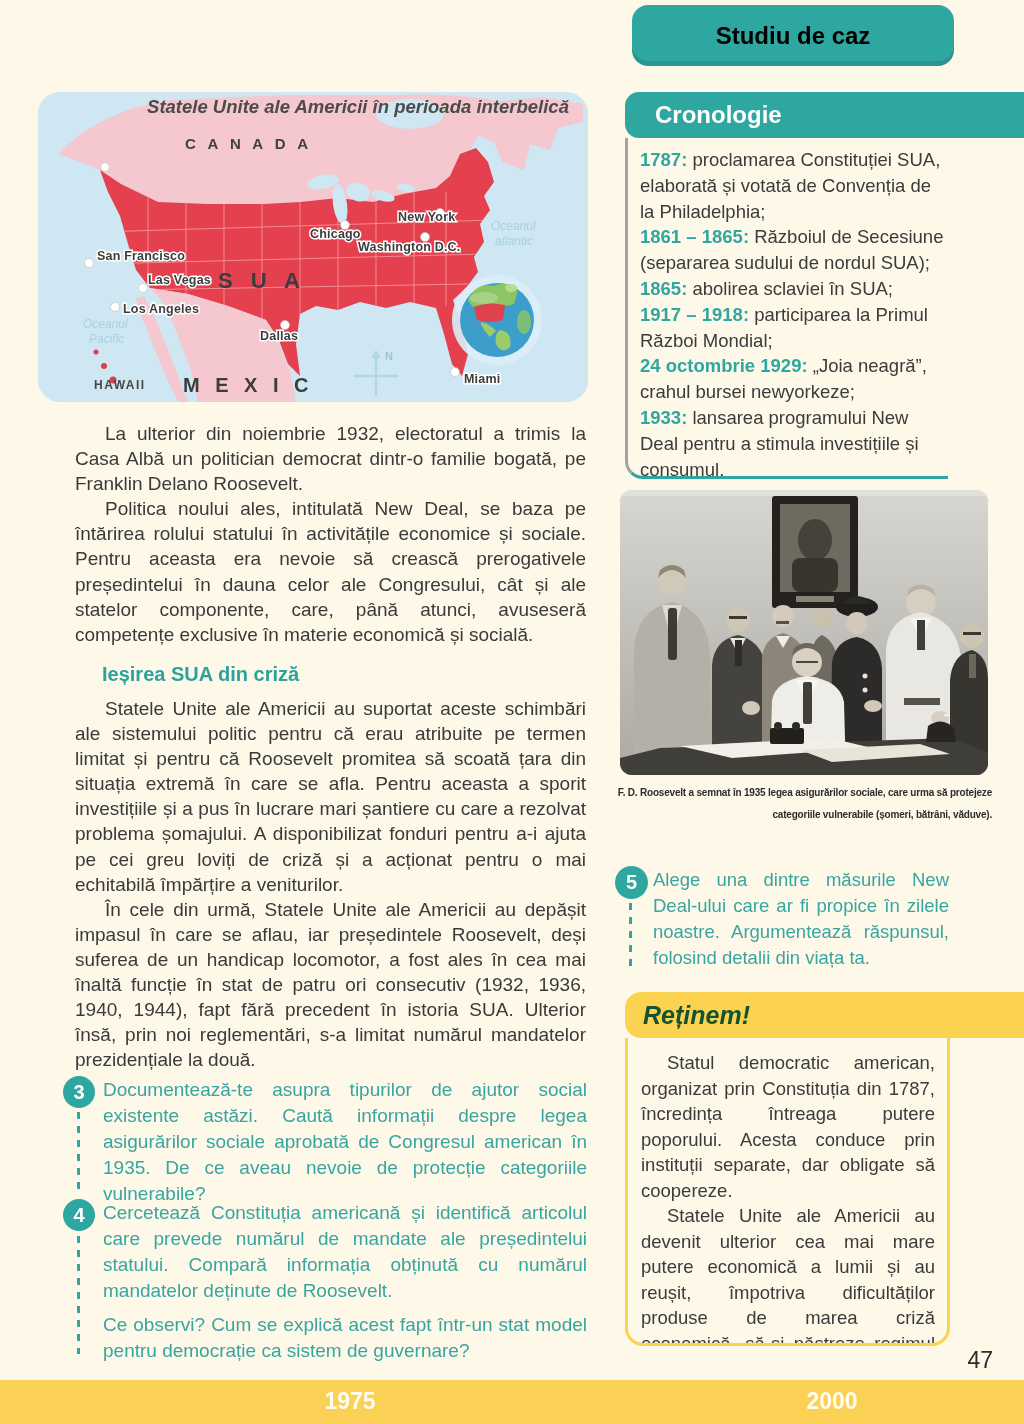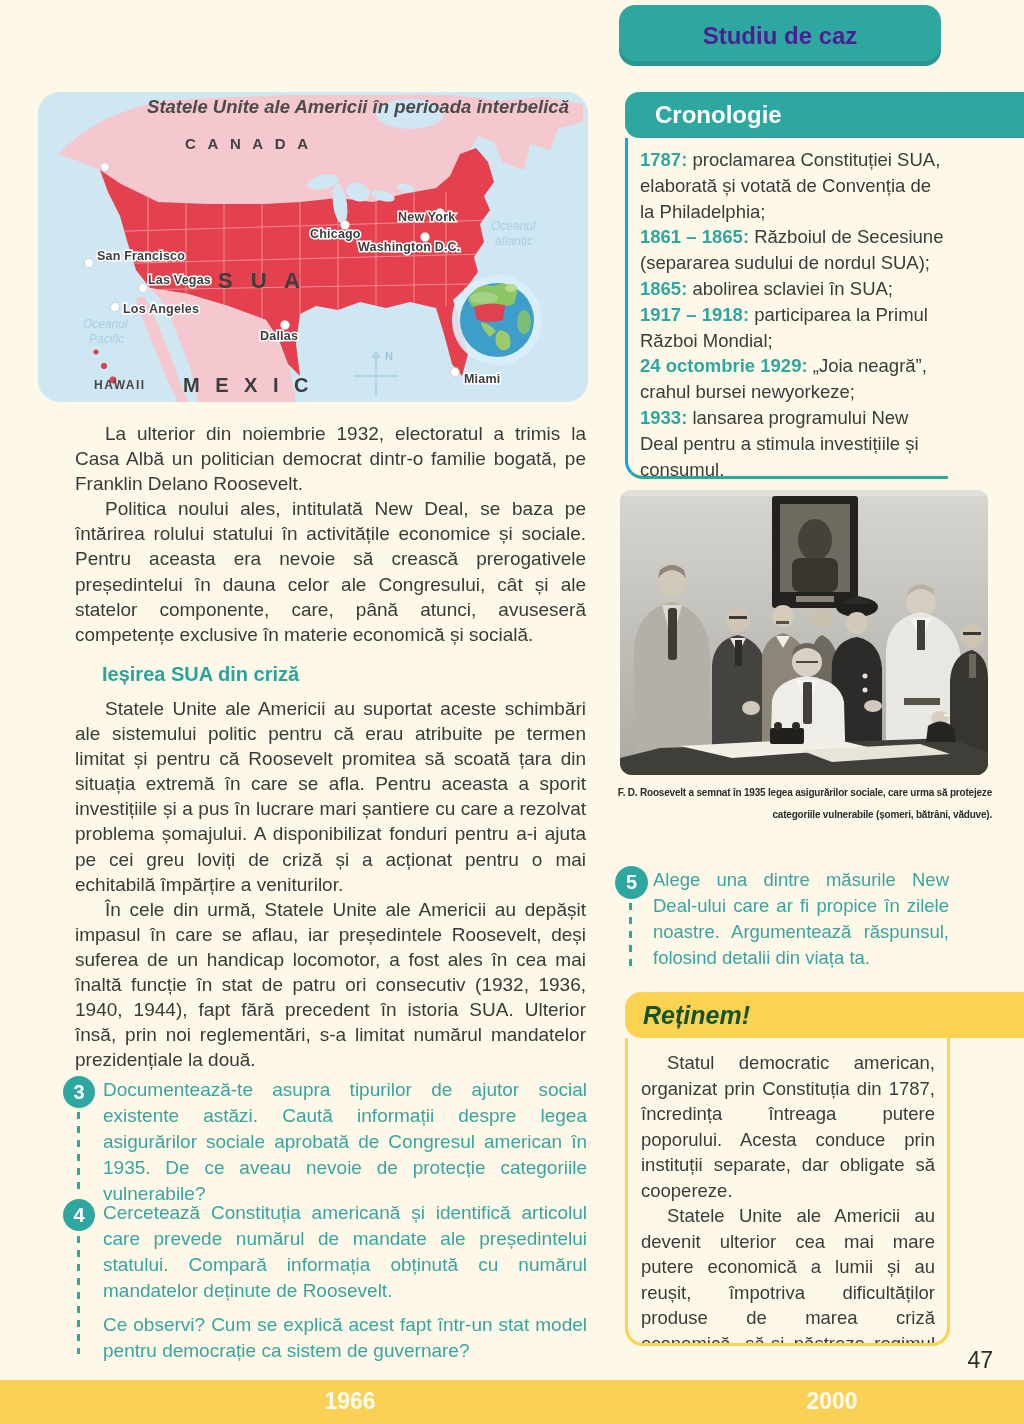--- a/index.html
+++ b/index.html
@@ -4,33 +4,33 @@
 <style>
   html,body{margin:0;padding:0;}
   body{
     position:relative;width:1024px;height:1424px;overflow:hidden;
     background:#fdf8e8;font-family:"Liberation Sans",sans-serif;color:#3a3a3a;
   }
   .abs{position:absolute;}
 
   
   .badge{
-    left:619px;top:5px;width:322px;height:61px;background:#2fa7a1;border-radius:16px;
-    color:#4c1d95;font-weight:bold;font-size:24px;display:flex;align-items:center;justify-content:center;
+    left:632px;top:5px;width:322px;height:61px;background:#2fa7a1;border-radius:16px;
+    color:#000000;font-weight:bold;font-size:24px;display:flex;align-items:center;justify-content:center;
     box-shadow:inset 0 -5px 0 rgba(0,0,0,0.10);
   }
 
   
   .cron-header{
     left:625px;top:92px;width:399px;height:46px;background:#2fa7a1;border-radius:14px 0 0 14px;
     color:#fff;font-weight:bold;font-size:24px;line-height:46px;padding-left:30px;box-sizing:border-box;
   }
   .cron-box{
     left:625px;top:138px;width:323px;height:341px;box-sizing:border-box;
-    border-left:3px solid #0ea5e9;border-bottom:3px solid #2fa7a1;border-bottom-left-radius:18px;
+    border-left:3px solid #a3a3a3;border-bottom:3px solid #2fa7a1;border-bottom-left-radius:18px;
     padding:9px 0 0 12px;overflow:hidden;
   }
   .tl-entry{font-size:18.5px;line-height:25.8px;color:#3b3b3b;}
   .tl-entry .yr{color:#2fa7a1;font-weight:bold;}
 
   
   .map-fig{left:38px;top:92px;width:550px;height:310px;border-radius:22px;overflow:hidden;background:#cfe7f2;}
 
   
   .article{left:75px;top:421px;width:511px;font-size:19px;line-height:25.1px;text-align:justify;color:#3a3a3a;}
@@ -310,15 +310,15 @@
 <div class="abs ret-header">
   <span>Reținem!</span>
 </div>
 <div class="abs ret-box">
   <p>Statul democratic american, organizat prin Constituția din 1787, încredința întreaga putere poporului. Acesta conduce prin instituții separate, dar obligate să coopereze.</p>
   <p>Statele Unite ale Americii au devenit ulterior cea mai mare putere economică a lumii și au reușit, împotriva dificultăților produse de marea criză economică, să-și păstreze regimul democratic.</p>
 </div>
 
 <div class="abs pagenum">47</div>
 <div class="abs bottom-bar">
-  <span class="bar-year" style="left:305px;">1966</span>
+  <span class="bar-year" style="left:305px;">1975</span>
   <span class="bar-year" style="left:787px;">2000</span>
 </div>
 
 </body></html>

